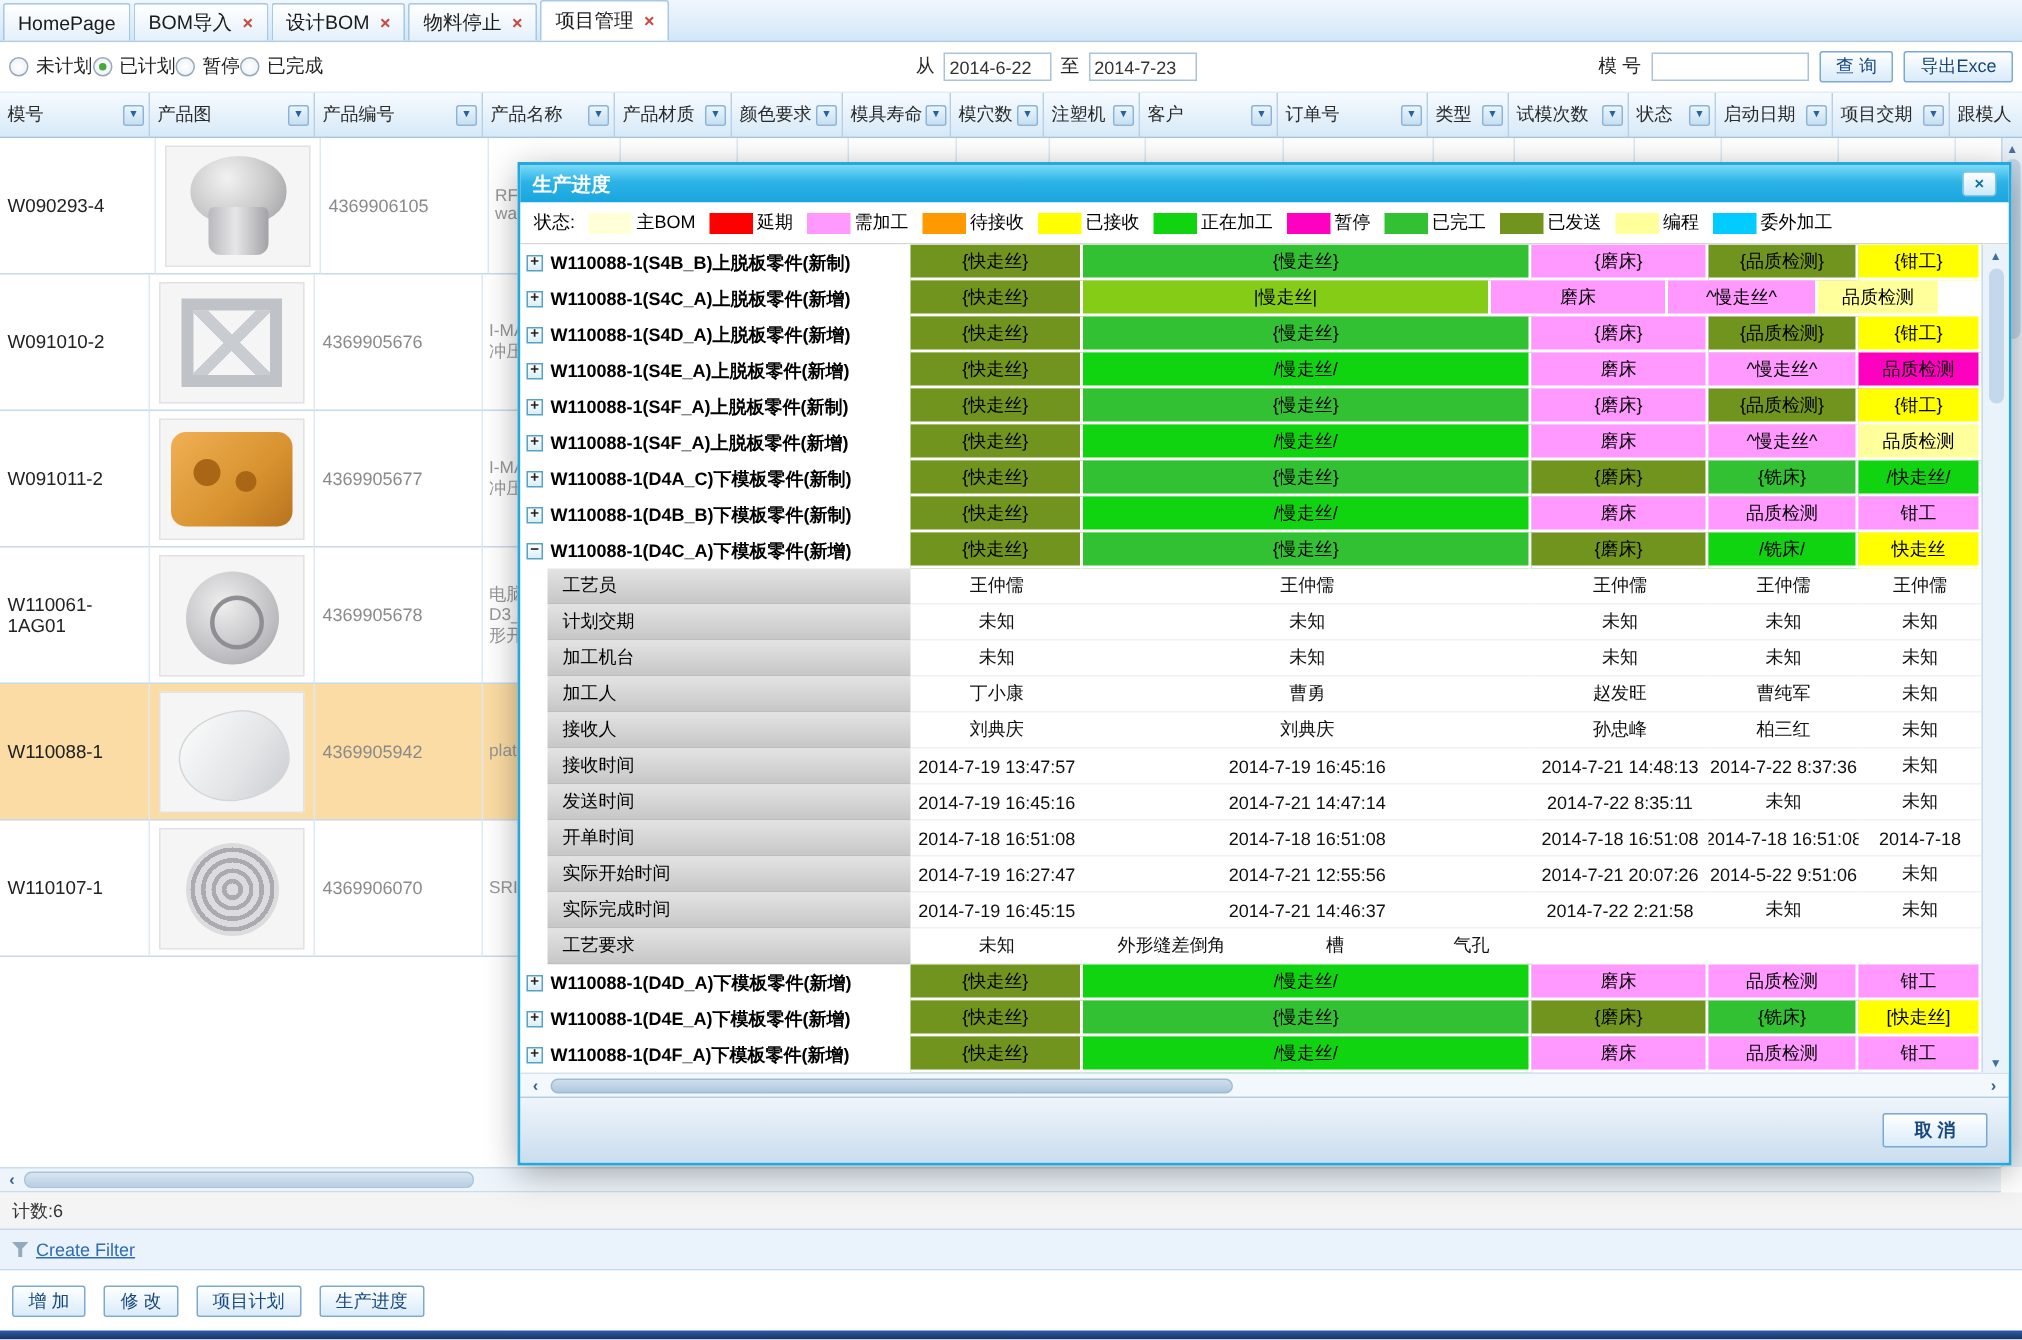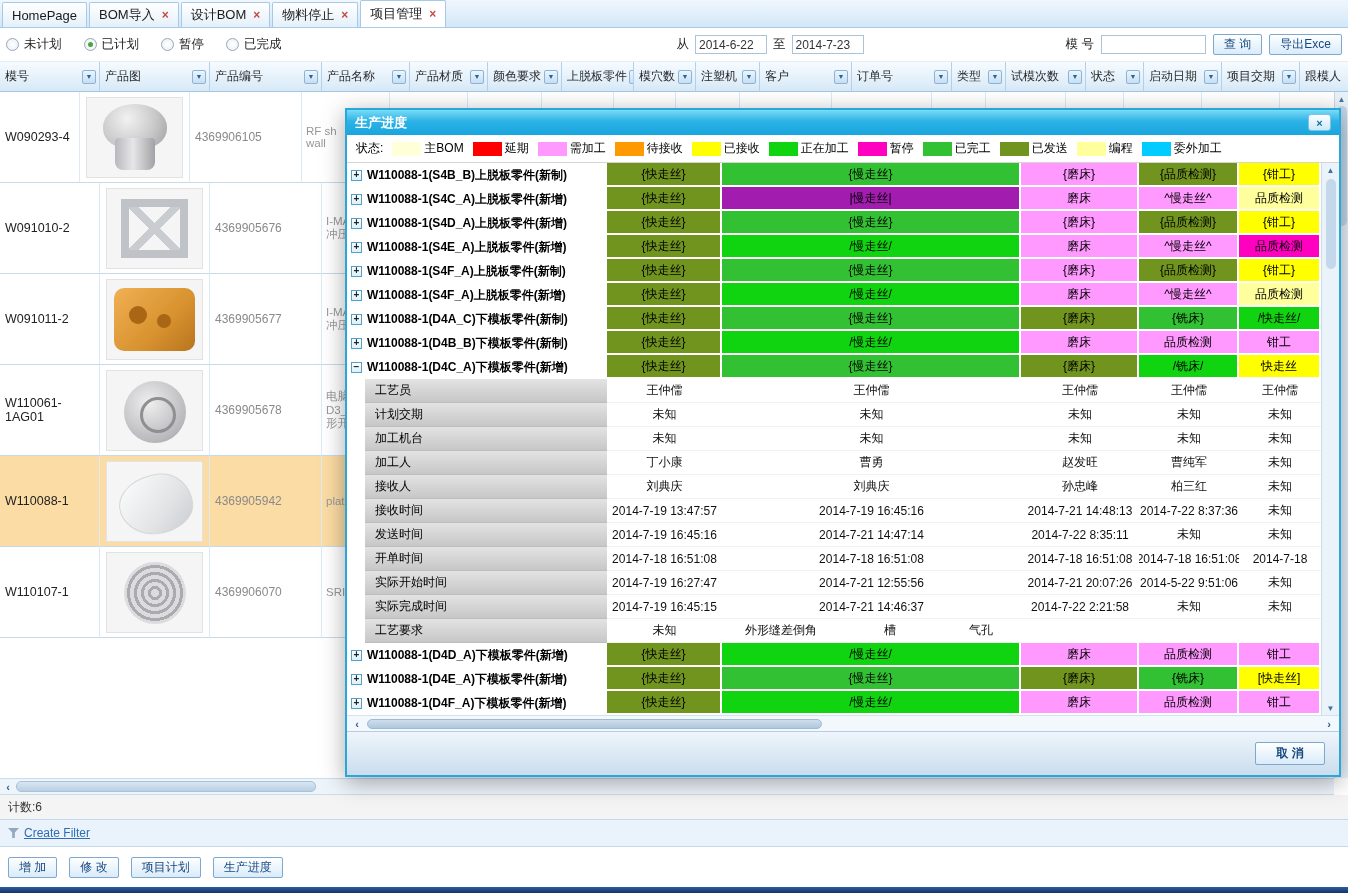--- a/index.html
+++ b/index.html
@@ -11,21 +11,21 @@
             border-bottom:1px solid #AACBE8; display:flex; align-items:flex-end; padding-left:2px; }
   .tab { display:flex; align-items:center; gap:7px; padding:0 9px; height:25px;
          background:linear-gradient(#FFFFFF,#E4F0FA); border:1px solid #A8C9E6; border-bottom:none;
          border-radius:2px 2px 0 0; margin-right:2px; font-size:13px; color:#1A1A1A; }
   .tab.active { background:#FFFFFF; height:27px; }
   .tabx { color:#C64A42; font-size:12px; font-weight:bold; line-height:1; }
 
   
   .filterrow { position:absolute; top:28px; left:0; right:0; height:34px; background:#fff;
                border-bottom:1px solid #E3EDF5; display:flex; align-items:center; padding:0 6px; }
-  .radios { display:flex; gap:22px; align-items:center; }
+  .radios { display:flex; align-items:center; }
   .radio-item { display:flex; gap:5px; align-items:center; font-size:12.5px; color:#222; }
   .radio { width:13px; height:13px; border:1px solid #98A8B8; border-radius:50%;
            background:radial-gradient(#FFF,#E9EFF5); position:relative; flex:none; }
   .radio.checked::after { content:""; position:absolute; inset:3px; border-radius:50%; background:#46A83A; }
   .dates { display:flex; align-items:center; gap:6px; margin-left:395px; font-size:12.5px; color:#222; }
   .txt { height:19px; border:1px solid #ABC3D8; font-size:12px; padding:0 3px; background:#fff; color:#333; font-family:inherit; }
   .date { width:72px; }
   .mold { width:105px; }
   .rightgrp { margin-left:auto; display:flex; align-items:center; gap:7px; font-size:12.5px; color:#222; }
   .btn { background:linear-gradient(#FEFFFF,#D9EBFA); border:1px solid #7FA8CE; border-radius:2px;
@@ -210,21 +210,21 @@
     </div>
     <div class="hcell" style="width: 78px;">
       <span>产品材质</span>
       <span class="hfilter">▼</span>
     </div>
     <div class="hcell" style="width: 74px;">
       <span>颜色要求</span>
       <span class="hfilter">▼</span>
     </div>
     <div class="hcell" style="width: 72px;">
-      <span>上脱板零件</span>
+      <span>模具寿命</span>
       <span class="hfilter">▼</span>
     </div>
     <div class="hcell" style="width: 62px;">
       <span>模穴数</span>
       <span class="hfilter">▼</span>
     </div>
     <div class="hcell" style="width: 64px;">
       <span>注塑机</span>
       <span class="hfilter">▼</span>
     </div>
@@ -255,21 +255,21 @@
     <div class="hcell" style="width: 78px;">
       <span>项目交期</span>
       <span class="hfilter">▼</span>
     </div>
     <div class="hcell" style="width: 84px;">
       <span>跟模人</span>
     </div>
   </div>
 <div class="grows" id="grows">
     <div class="grow">
-      <div class="gcell c-mold" style="width: 80px;">W090293-4</div>
+      <div class="gcell c-mold" style="width: 104px;">W090293-4</div>
       <div class="gcell c-thumb" style="width: 110px;">
         <div class="thumb t-cylinder-part"></div>
       </div>
       <div class="gcell c-num" style="width: 112px;">4369906105</div>
       <div class="gcell c-name" style="width: 88px;">RF sh
 wall</div>
       <div class="gcell" style="width: 78px;"></div>
       <div class="gcell" style="width: 74px;"></div>
       <div class="gcell" style="width: 72px;"></div>
       <div class="gcell" style="width: 62px;"></div>
@@ -485,21 +485,21 @@
           <div class="tcell" style="width: 118px; background: rgb(255, 153, 255);">{磨床}</div>
           <div class="tcell" style="width: 100px; background: rgb(113, 148, 30);">{品质检测}</div>
           <div class="tcell" style="width: 82px; background: rgb(255, 255, 0);">{钳工}</div>
         </div>
         <div class="trow">
           <div class="tlabel">
             <span class="expander">+</span>
             <span>W110088-1(S4C_A)上脱板零件(新增)</span>
           </div>
           <div class="tcell" style="width: 115px; background: rgb(113, 148, 30);">{快走丝}</div>
-          <div class="tcell" style="width: 299px; background: #a21caf;">|慢走丝|</div>
+          <div class="tcell" style="width: 272px; background: #84cc16;">|慢走丝|</div>
           <div class="tcell" style="width: 118px; background: rgb(255, 153, 255);">磨床</div>
           <div class="tcell" style="width: 100px; background: rgb(255, 153, 255);">^慢走丝^</div>
           <div class="tcell" style="width: 82px; background: rgb(255, 255, 156);">品质检测</div>
         </div>
         <div class="trow">
           <div class="tlabel">
             <span class="expander">+</span>
             <span>W110088-1(S4D_A)上脱板零件(新增)</span>
           </div>
           <div class="tcell" style="width: 115px; background: rgb(113, 148, 30);">{快走丝}</div>

